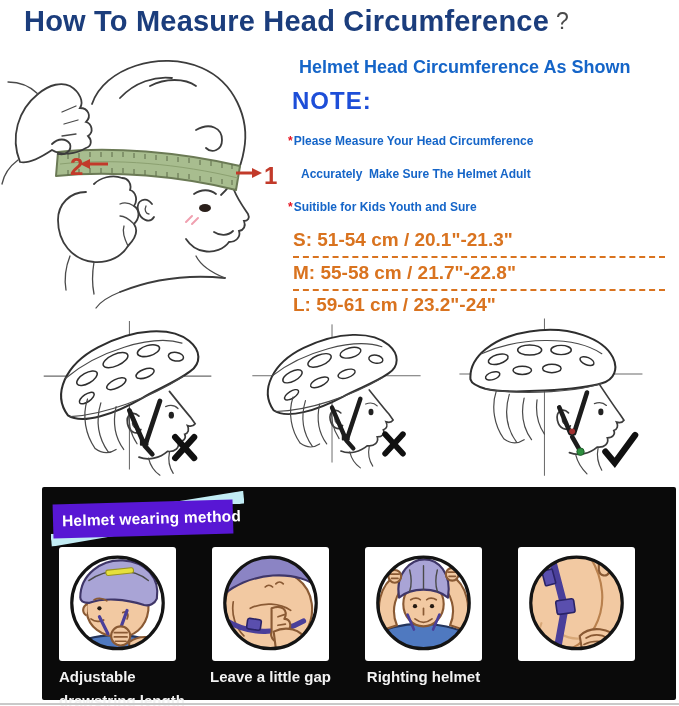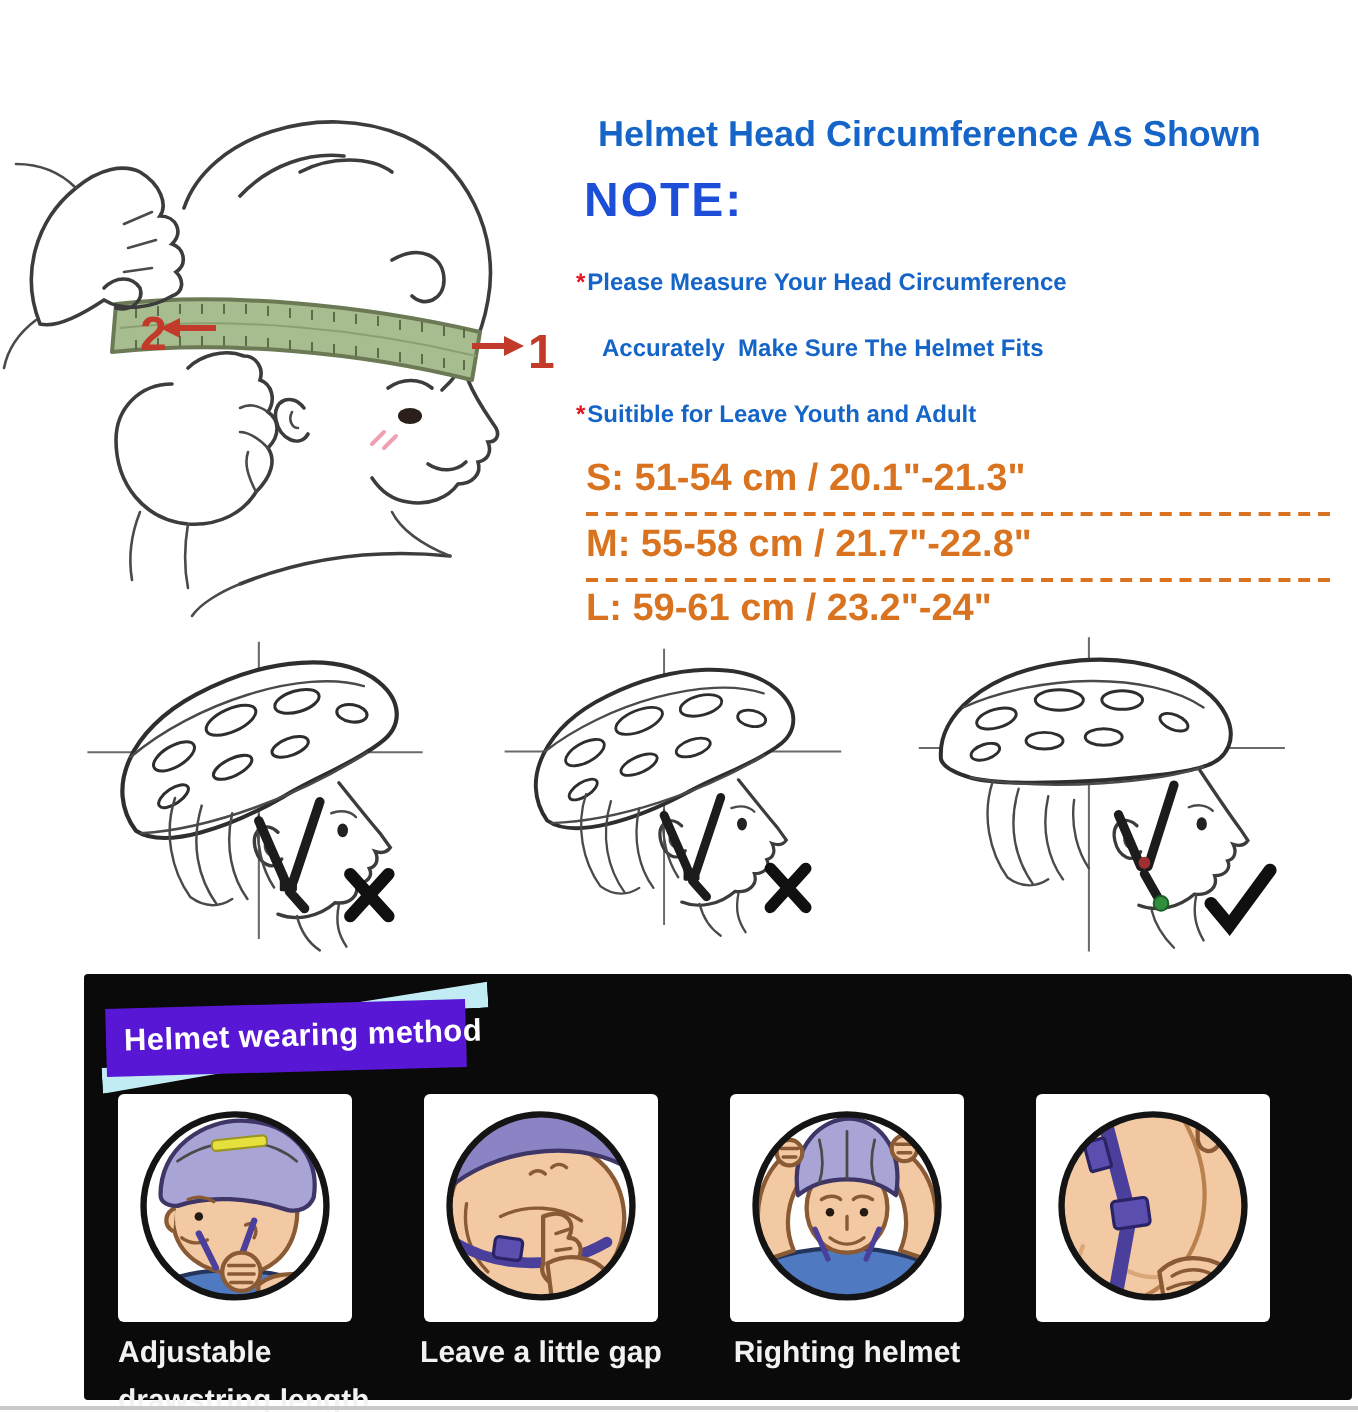--- a/index.html
+++ b/index.html
@@ -57,20 +57,23 @@
   .shirt{fill:#4f79c0;stroke:#24355c;stroke-width:2;}
   .pstrap{stroke:#4a3f9a;fill:none;stroke-linecap:round;}
   .facedet{fill:none;stroke:#8a5a34;stroke-width:1.6;stroke-linecap:round;}
   .bottom-rule{position:absolute;left:0;bottom:1px;width:100%;height:2px;background:#c9c9c9;}
 </style>
 </head>
 <body>
 
 <div id="canvas">
 
+  <div class="title">
+    <span>How To Measure Head Circumference</span><span class="qmark">?</span>
+  </div>
 
   <svg id="measure-illus" width="290" height="268" viewBox="0 0 290 268">
 
     <path class="ln" d="M92,62 C104,26 160,8 202,26 C234,40 250,76 244,108 C241,126 233,142 221,153"></path>
     <path class="ln" d="M120,56 C135,40 155,34 172,36"></path>
     <path class="ln" d="M150,44 C165,36 185,36 196,44"></path>
 
     <path class="ln" d="M196,88 C210,80 222,86 222,98 C222,108 212,112 206,106"></path>
 
     <path class="ln" d="M234,148 C238,158 244,166 248,172 C250,176 248,179 244,179 C246,184 244,188 239,189 C241,195 236,200 229,200 C224,207 214,211 204,209 C196,208 190,203 186,197"></path>
@@ -121,22 +124,22 @@
         <polygon points="252,126 262,131 252,136" fill="#c23a2a"></polygon>
       </g>
       <text x="264" y="142" font-size="24">1</text>
     </g>
   </svg>
 
   <div class="subtitle">Helmet Head Circumference As Shown</div>
   <div class="note">NOTE:</div>
 
   <div class="bullet b1"><span class="star">*</span><span>Please Measure Your Head Circumference</span></div>
-  <div class="bullet b2"><span>Accurately  Make Sure The Helmet Fits</span></div>
-  <div class="bullet b3"><span class="star">*</span><span>Suitible for Leave Youth and Adult</span></div>
+  <div class="bullet b2"><span>Accurately  Make Sure The Helmet Adult</span></div>
+  <div class="bullet b3"><span class="star">*</span><span>Suitible for Kids Youth and Sure</span></div>
 
   <div class="size-line s1">S: 51-54 cm / 20.1"-21.3"</div>
   <div class="dash d1"></div>
   <div class="size-line s2">M: 55-58 cm / 21.7"-22.8"</div>
   <div class="dash d2"></div>
   <div class="size-line s3">L: 59-61 cm / 23.2"-24"</div>
 
   <svg id="fig1" class="fig" width="200" height="170" viewBox="0 0 210 172">
     <line class="cross" x1="6" y1="62" x2="182" y2="62"></line>
     <line class="cross" x1="96" y1="4" x2="96" y2="160"></line>

